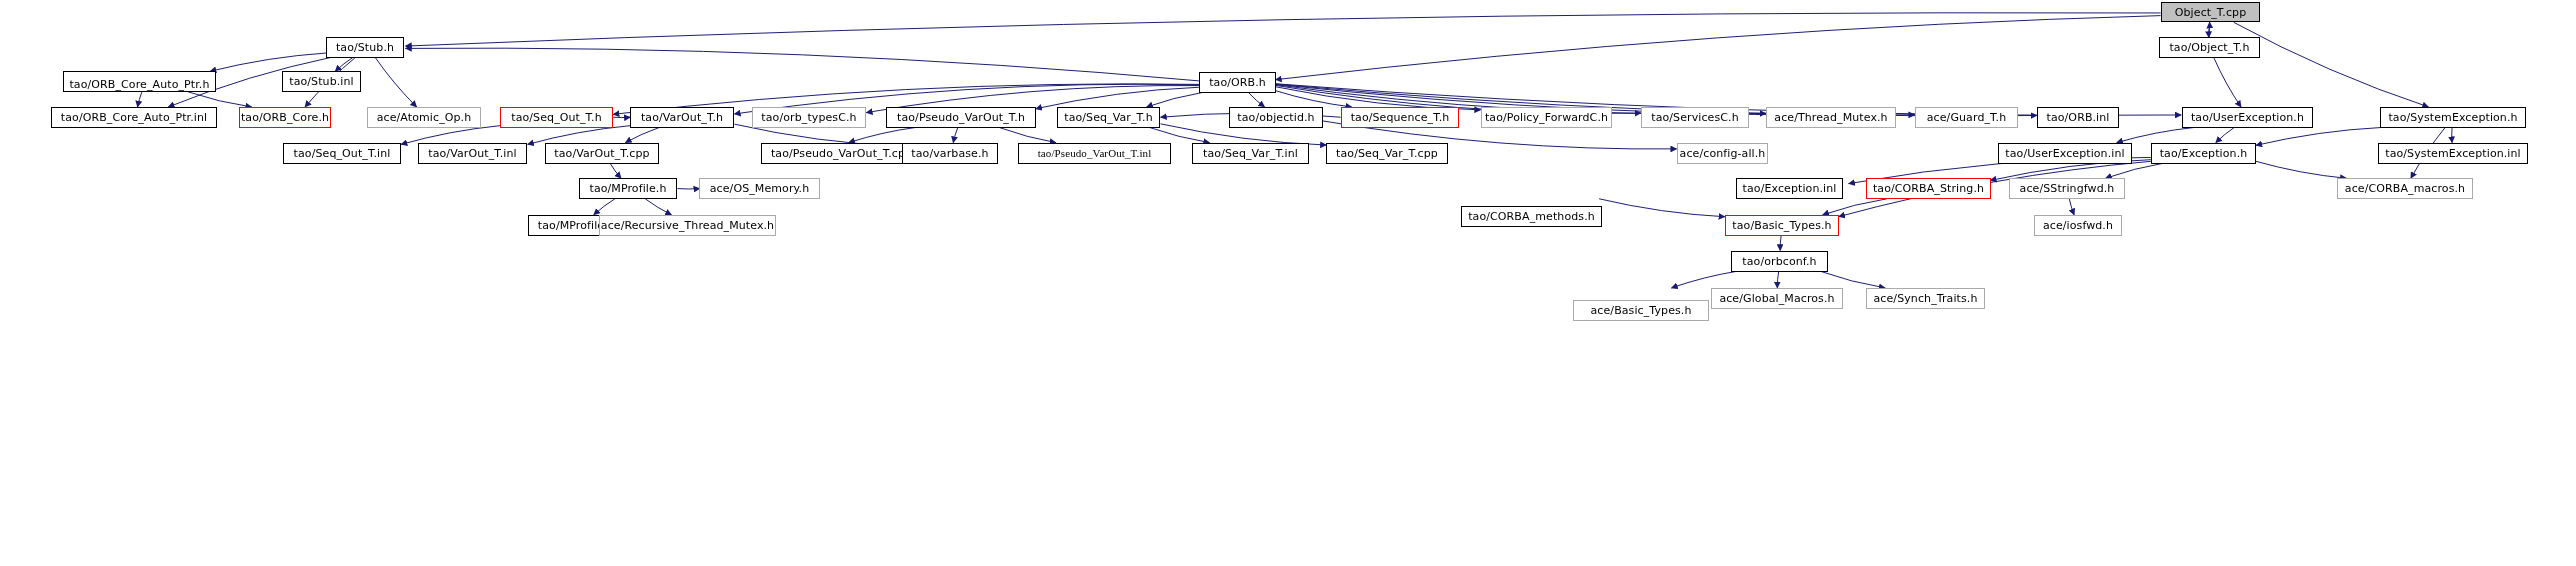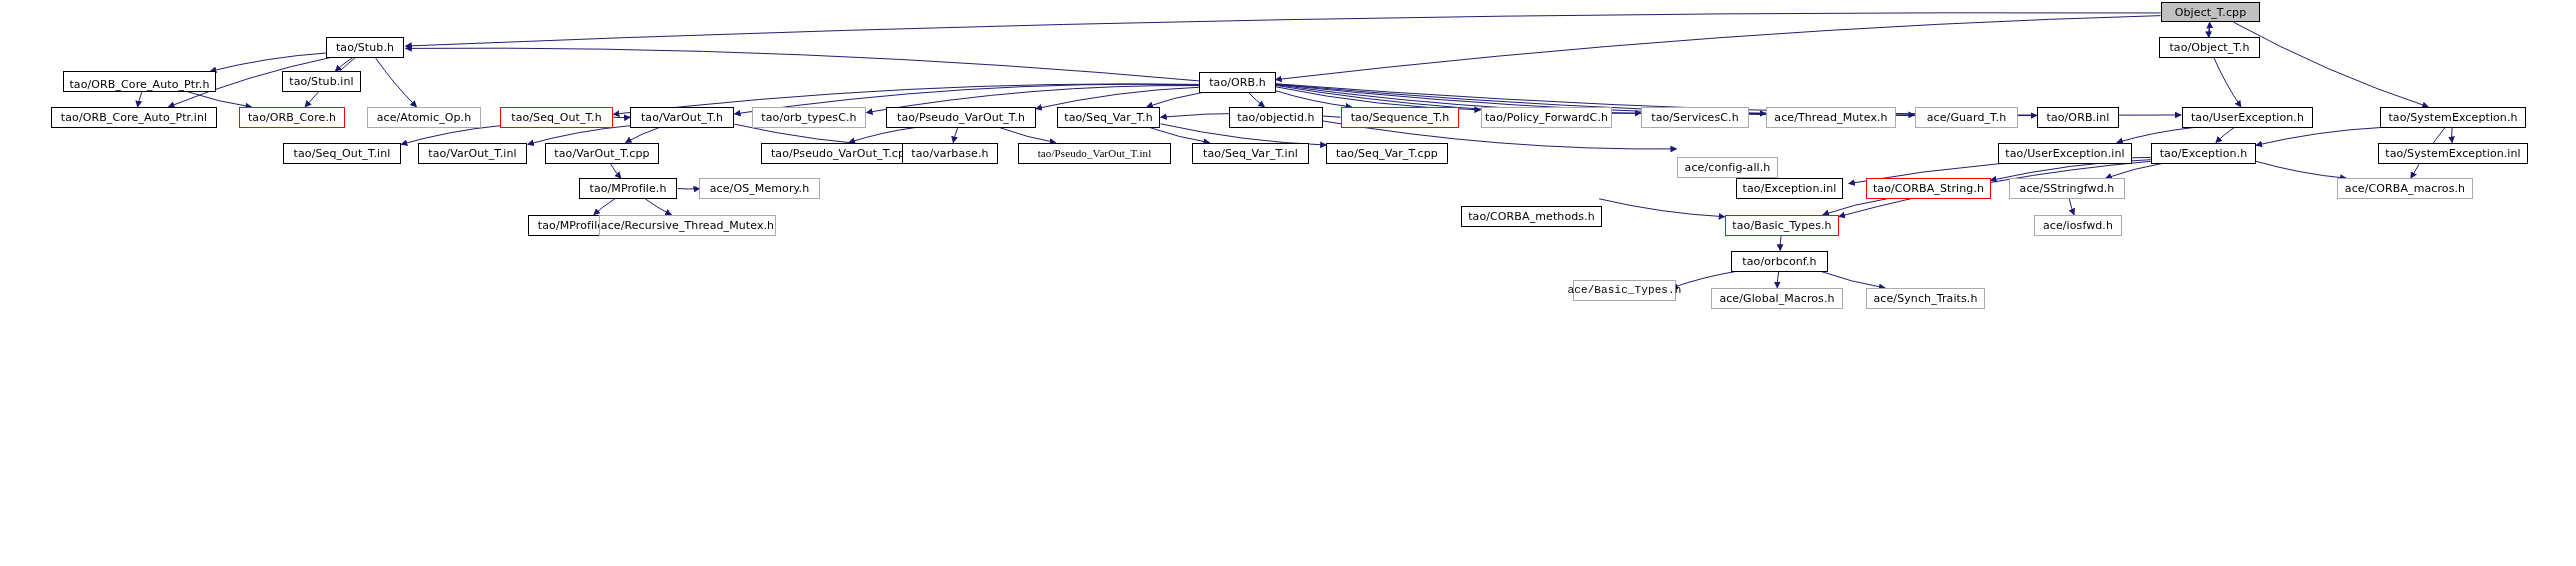--- a/index.html
+++ b/index.html
@@ -120,21 +120,21 @@
       </div>
       <div class="node" style="left: 282px; top: 71px; width: 79px;">
         <span class="lbl">tao/Stub.inl</span>
       </div>
       <div class="node" style="left: 1199px; top: 72px; width: 77px;">
         <span class="lbl">tao/ORB.h</span>
       </div>
       <div class="node" style="left: 51px; top: 107px; width: 166px;">
         <span class="lbl">tao/ORB_Core_Auto_Ptr.inl</span>
       </div>
-      <div class="node red" style="left: 239px; top: 107px; width: 106px; align-items: center;">
+      <div class="node red" style="left: 239px; top: 107px; width: 92px; align-items: center;">
         <span class="lbl">tao/ORB_Core.h</span>
       </div>
       <div class="node gray" style="left: 367px; top: 107px; width: 114px;">
         <span class="lbl">ace/Atomic_Op.h</span>
       </div>
       <div class="node red" style="left: 500px; top: 107px; width: 113px;">
         <span class="lbl">tao/Seq_Out_T.h</span>
       </div>
       <div class="node" style="left: 630px; top: 107px; width: 104px;">
         <span class="lbl">tao/VarOut_T.h</span>
@@ -192,21 +192,21 @@
       </div>
       <div class="node" style="left: 1018px; top: 143px; width: 153px; font-family: Liberation Serif, serif;">
         <span class="lbl">tao/Pseudo_VarOut_T.inl</span>
       </div>
       <div class="node" style="left: 1192px; top: 143px; width: 117px;">
         <span class="lbl">tao/Seq_Var_T.inl</span>
       </div>
       <div class="node" style="left: 1326px; top: 143px; width: 122px;">
         <span class="lbl">tao/Seq_Var_T.cpp</span>
       </div>
-      <div class="node gray" style="left: 1677px; top: 157px; width: 101px;">
+      <div class="node gray" style="left: 1677px; top: 143px; width: 91px;">
         <span class="lbl">ace/config-all.h</span>
       </div>
       <div class="node" style="left: 1998px; top: 143px; width: 134px;">
         <span class="lbl">tao/UserException.inl</span>
       </div>
       <div class="node" style="left: 2151px; top: 143px; width: 105px;">
         <span class="lbl">tao/Exception.h</span>
       </div>
       <div class="node" style="left: 2378px; top: 143px; width: 150px;">
         <span class="lbl">tao/SystemException.inl</span>
@@ -240,21 +240,21 @@
       </div>
       <div class="node red" style="left: 1725px; top: 215px; width: 114px;">
         <span class="lbl">tao/Basic_Types.h</span>
       </div>
       <div class="node gray" style="left: 2034px; top: 215px; width: 88px;">
         <span class="lbl">ace/iosfwd.h</span>
       </div>
       <div class="node" style="left: 1731px; top: 251px; width: 97px;">
         <span class="lbl">tao/orbconf.h</span>
       </div>
-      <div class="node gray" style="left: 1573px; top: 280px; width: 103px; font-family: Liberation Mono, monospace;">
+      <div class="node gray" style="left: 1573px; top: 300px; width: 136px;">
         <span class="lbl">ace/Basic_Types.h</span>
       </div>
       <div class="node gray" style="left: 1711px; top: 288px; width: 132px;">
         <span class="lbl">ace/Global_Macros.h</span>
       </div>
       <div class="node gray" style="left: 1866px; top: 288px; width: 119px;">
         <span class="lbl">ace/Synch_Traits.h</span>
       </div>
     </div>
 </div>

